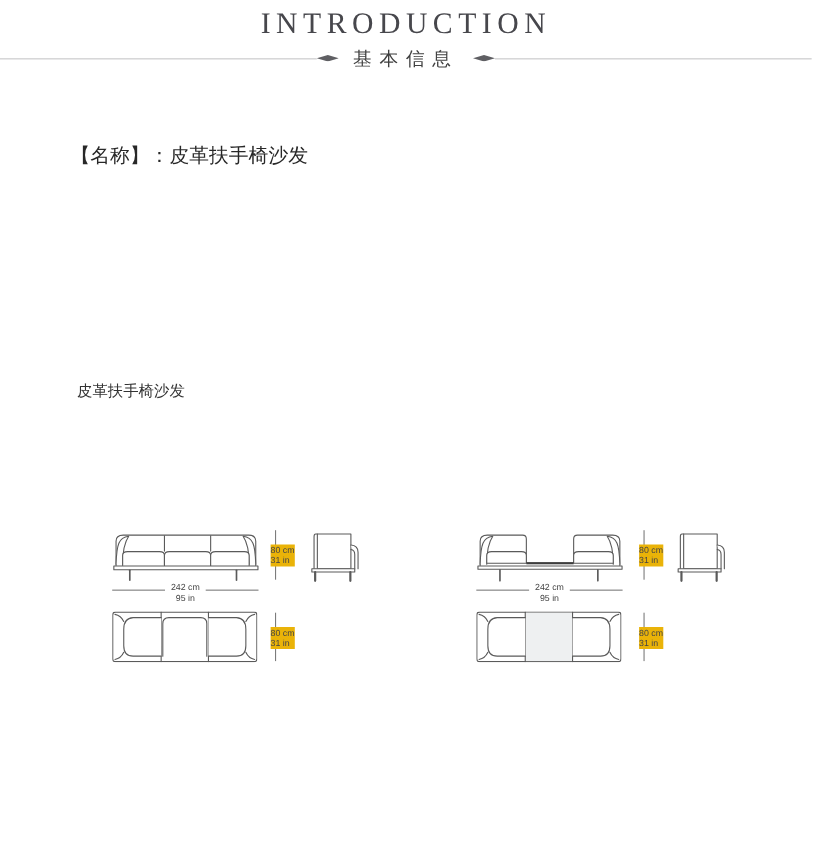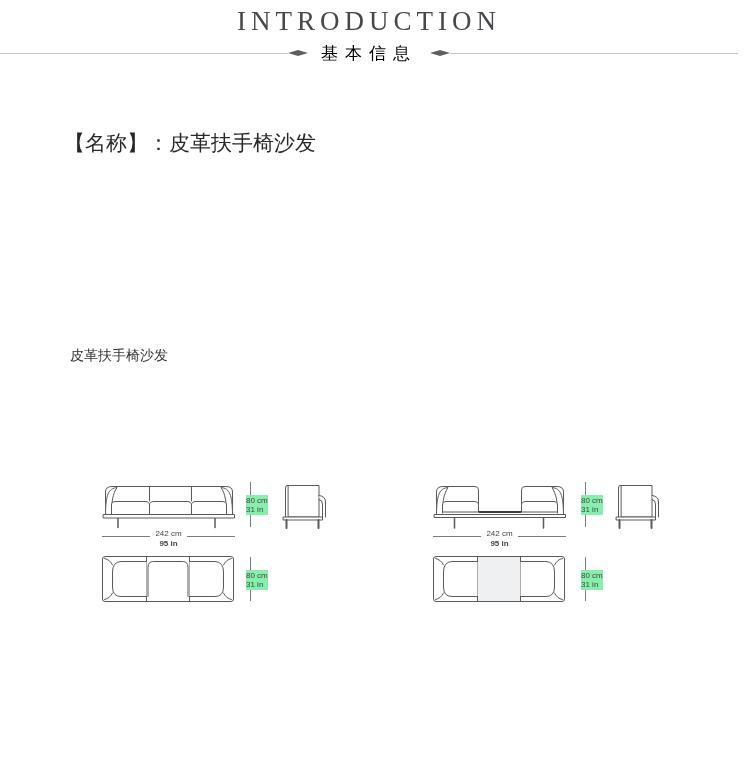--- a/index.html
+++ b/index.html
@@ -17,42 +17,42 @@
   .divider {
     position:absolute; top:43px; left:0; right:0; height:20px;
     display:flex; align-items:center;
   }
   .divider .dline { flex:1; height:1px; background:#c6c6c8; }
   .divider .diamond {
     width:20px; height:6px; background:#5f5f63;
     clip-path:polygon(0 50%, 50% 0, 100% 50%, 50% 100%);
   }
   .divider .dlabel {
-    margin:16px 13px; font-size:17px; letter-spacing:7px; color:#000000;
+    margin:16px 13px; font-size:17px; letter-spacing:7px; color:#404040;
     white-space:nowrap;
   }
   
   .info { position:absolute; left:64px; top:129px; }
-  .info-row { height:21px; margin-bottom:24px; font-size:21px; color:#282828; white-space:nowrap; }
+  .info-row { height:21px; margin-bottom:24px; font-size:18px; color:#282828; white-space:nowrap; }
   .caption { position:absolute; left:70px; top:347px; font-size:14px; color:#333; }
   
   .dwg { position:absolute; }
   .dwg svg { display:block; }
   .vdim { position:absolute; width:26px; }
   .vdim .vline { position:absolute; left:4px; top:0; bottom:0; width:1px; background:#7c7c7c; }
   .vdim .vlabels {
-    position:absolute; left:0; top:13px; background:#86efac; padding:1px 0;
+    position:absolute; left:0; top:13px; background:#eab308; padding:1px 0;
     display:flex; flex-direction:column; font-size:8px; line-height:9px; color:#454545;
     white-space:nowrap;
   }
   .hdim { position:absolute; width:133px; font-size:8px; color:#454545; text-align:center; }
   .hdim .hrow { display:flex; align-items:center; height:10px;justify-content:flex-end; }
   .hdim .hseg { flex:1; height:1px; background:#7c7c7c; margin-top:5px; }
   .hdim .hlabel { padding:0 5px; line-height:10px; white-space:nowrap; }
-  .hdim .hlabel2 { line-height:10px;font-weight:bold; }
+  .hdim .hlabel2 { line-height:10px; }
 </style>
 </head>
 <body>
 
 <div class="page">
 
   <h1 class="title">INTRODUCTION</h1>
   <div class="divider">
     <span class="dline"></span>
     <span class="diamond"></span>

